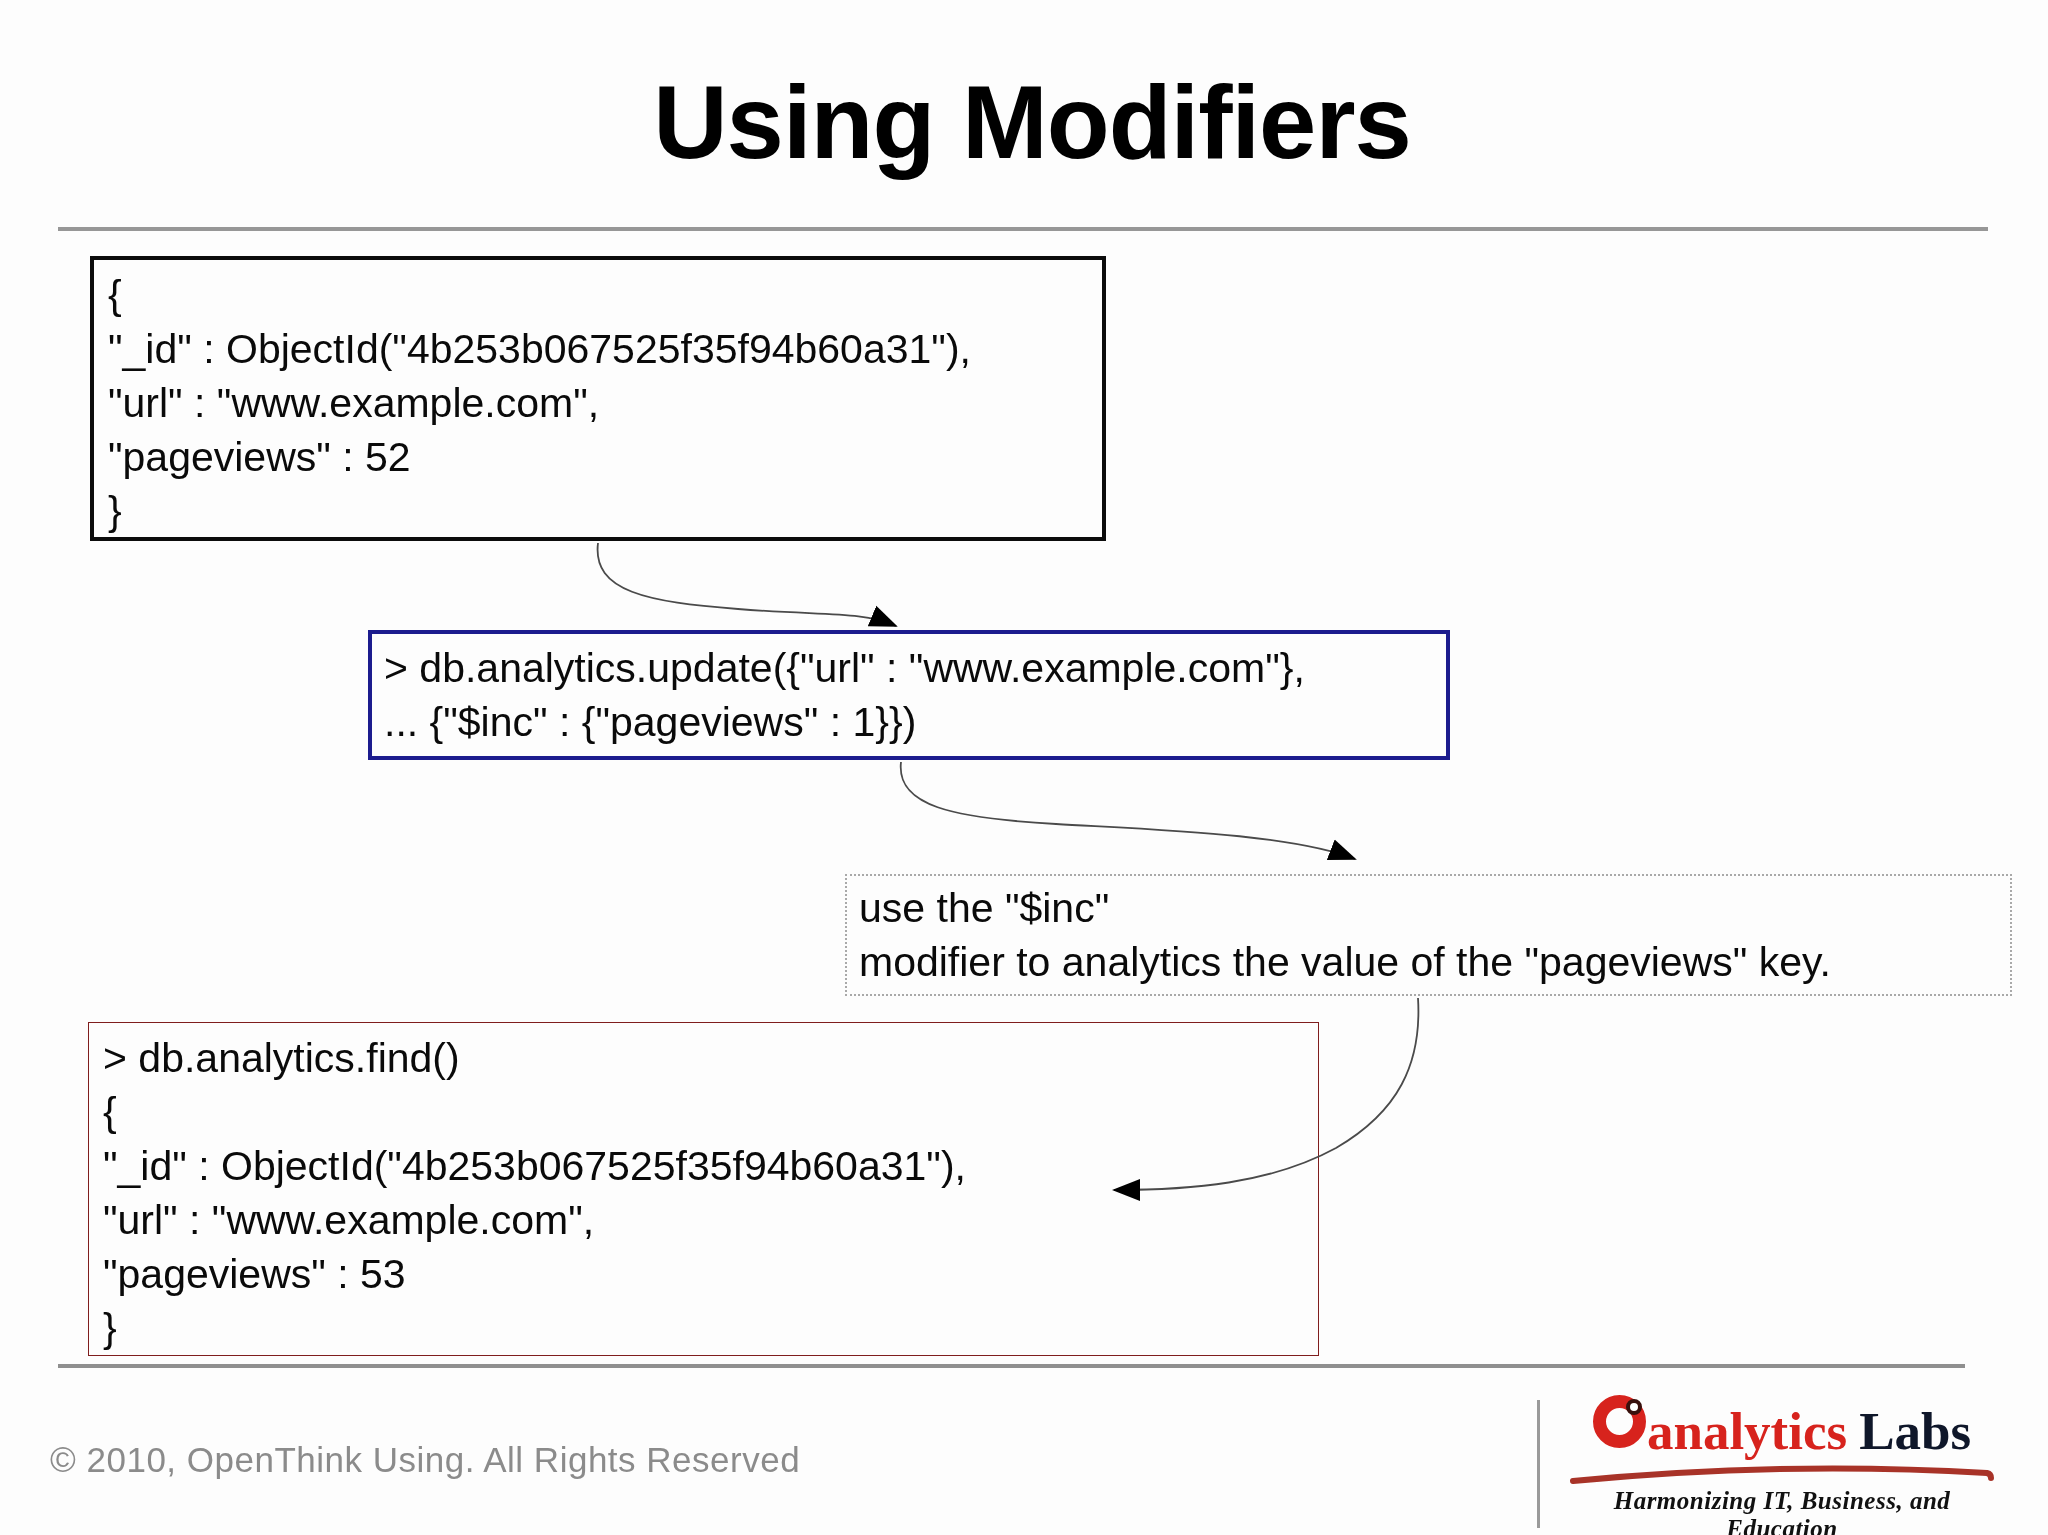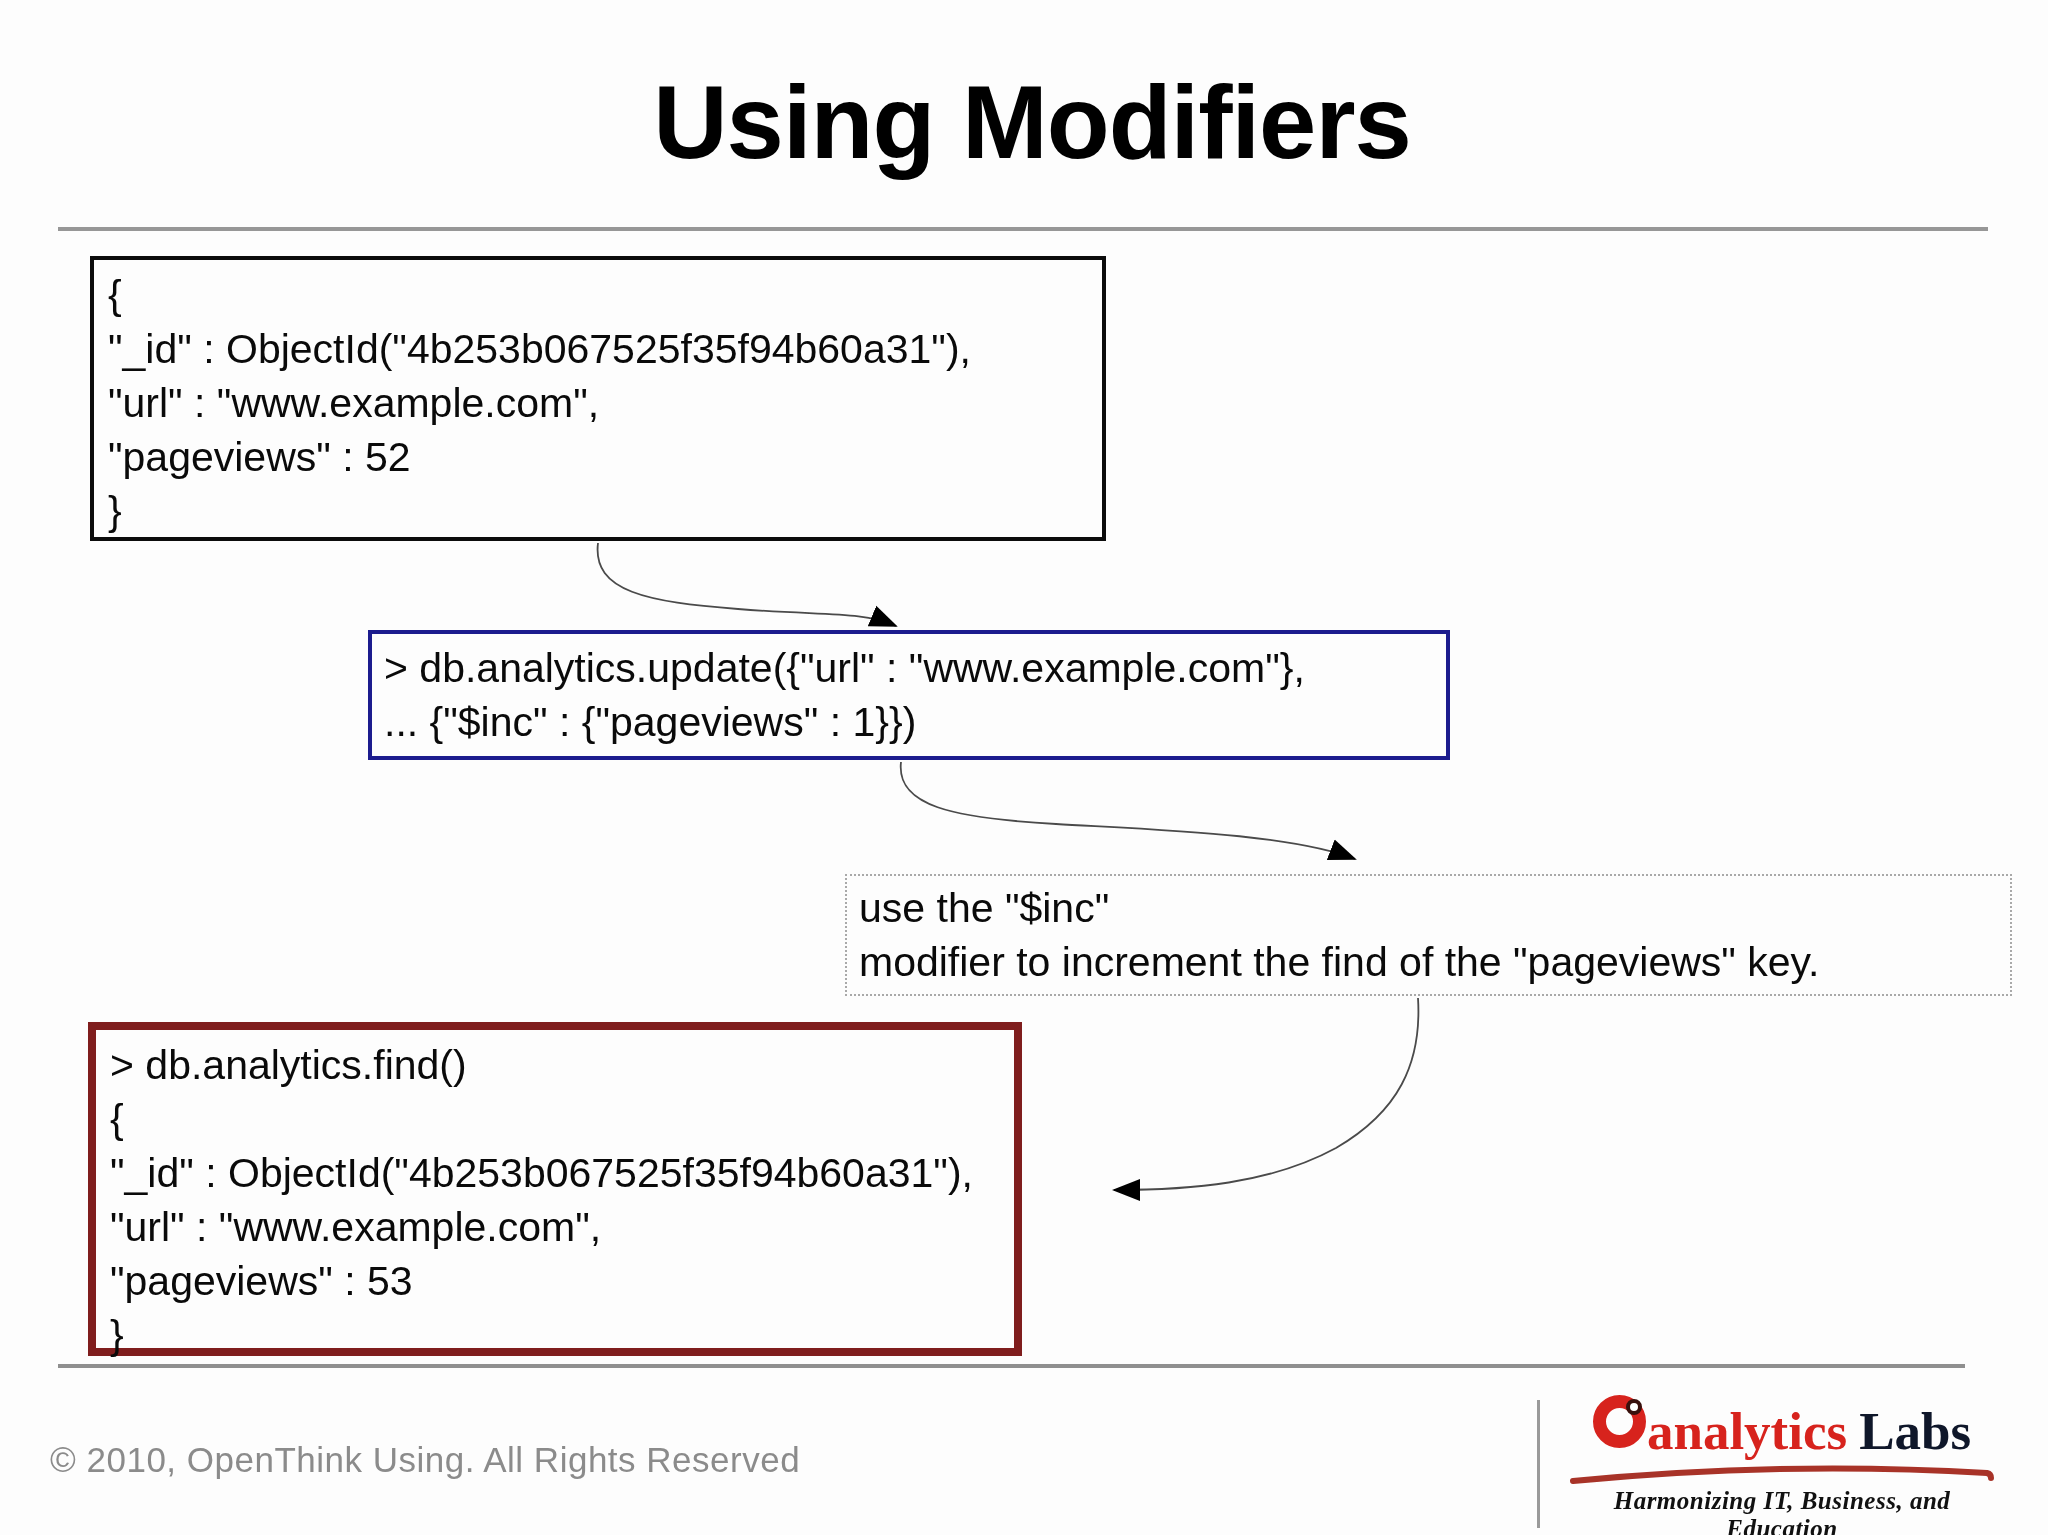--- a/index.html
+++ b/index.html
@@ -16,21 +16,21 @@
   .rule-top    { left:58px; top:227px;  width:1930px; height:4px; }
   .rule-bottom { left:58px; top:1364px; width:1907px; height:4px; background:#8f8f8f; }
 
   .box {
     position:absolute; box-sizing:border-box; background:#fdfdfd;
     font-size:41px; line-height:54px; color:#0a0a0a; white-space:nowrap;
   }
   .box-doc    { left:90px;  top:256px;  width:1016px; height:285px; border:4px solid #0c0c0c; padding:8px 14px; }
   .box-update { left:368px; top:630px;  width:1082px; height:130px; border:4px solid #1c1c8e; padding:7px 12px; }
   .box-note   { left:845px; top:874px;  width:1167px; height:122px; border:2px dotted #a9a9a9; padding:5px 12px; background:transparent; }
-  .box-find   { left:88px;  top:1022px; width:934px; height:334px; border:8px solid #7f1d1d; padding:8px 14px; }
+  .box-find   { left:88px;  top:1022px; width:1231px; height:334px; border:1px solid #7f1d1d; padding:8px 14px; }
 
   .arrows { position:absolute; left:0; top:0; width:2048px; height:1535px; pointer-events:none; }
 
   .copyright {
     position:absolute; left:50px; top:1440px;
     font-size:35px; color:#8b8b8b; letter-spacing:0.5px;
   }
 
   .logo-divider { position:absolute; left:1537px; top:1400px; width:3px; height:128px; background:#9a9a9a; }
   .logo { position:absolute; left:1560px; top:1395px; width:444px; text-align:center; }
@@ -69,21 +69,21 @@
       <div>}</div>
     </div>
 
   <div class="box box-update">
       <div>&gt; db.analytics.update({"url" : "www.example.com"},</div>
       <div>... {"$inc" : {"pageviews" : 1}})</div>
     </div>
 
   <div class="box box-note">
       <div>use the "$inc"</div>
-      <div>modifier to increment the find of the "pageviews" key.</div>
+      <div>modifier to analytics the value of the "pageviews" key.</div>
     </div>
 
   <div class="box box-find">
       <div>&gt; db.analytics.find()</div>
       <div>{</div>
       <div>"_id" : ObjectId("4b253b067525f35f94b60a31"),</div>
       <div>"url" : "www.example.com",</div>
       <div>"pageviews" : 53</div>
       <div>}</div>
     </div>

